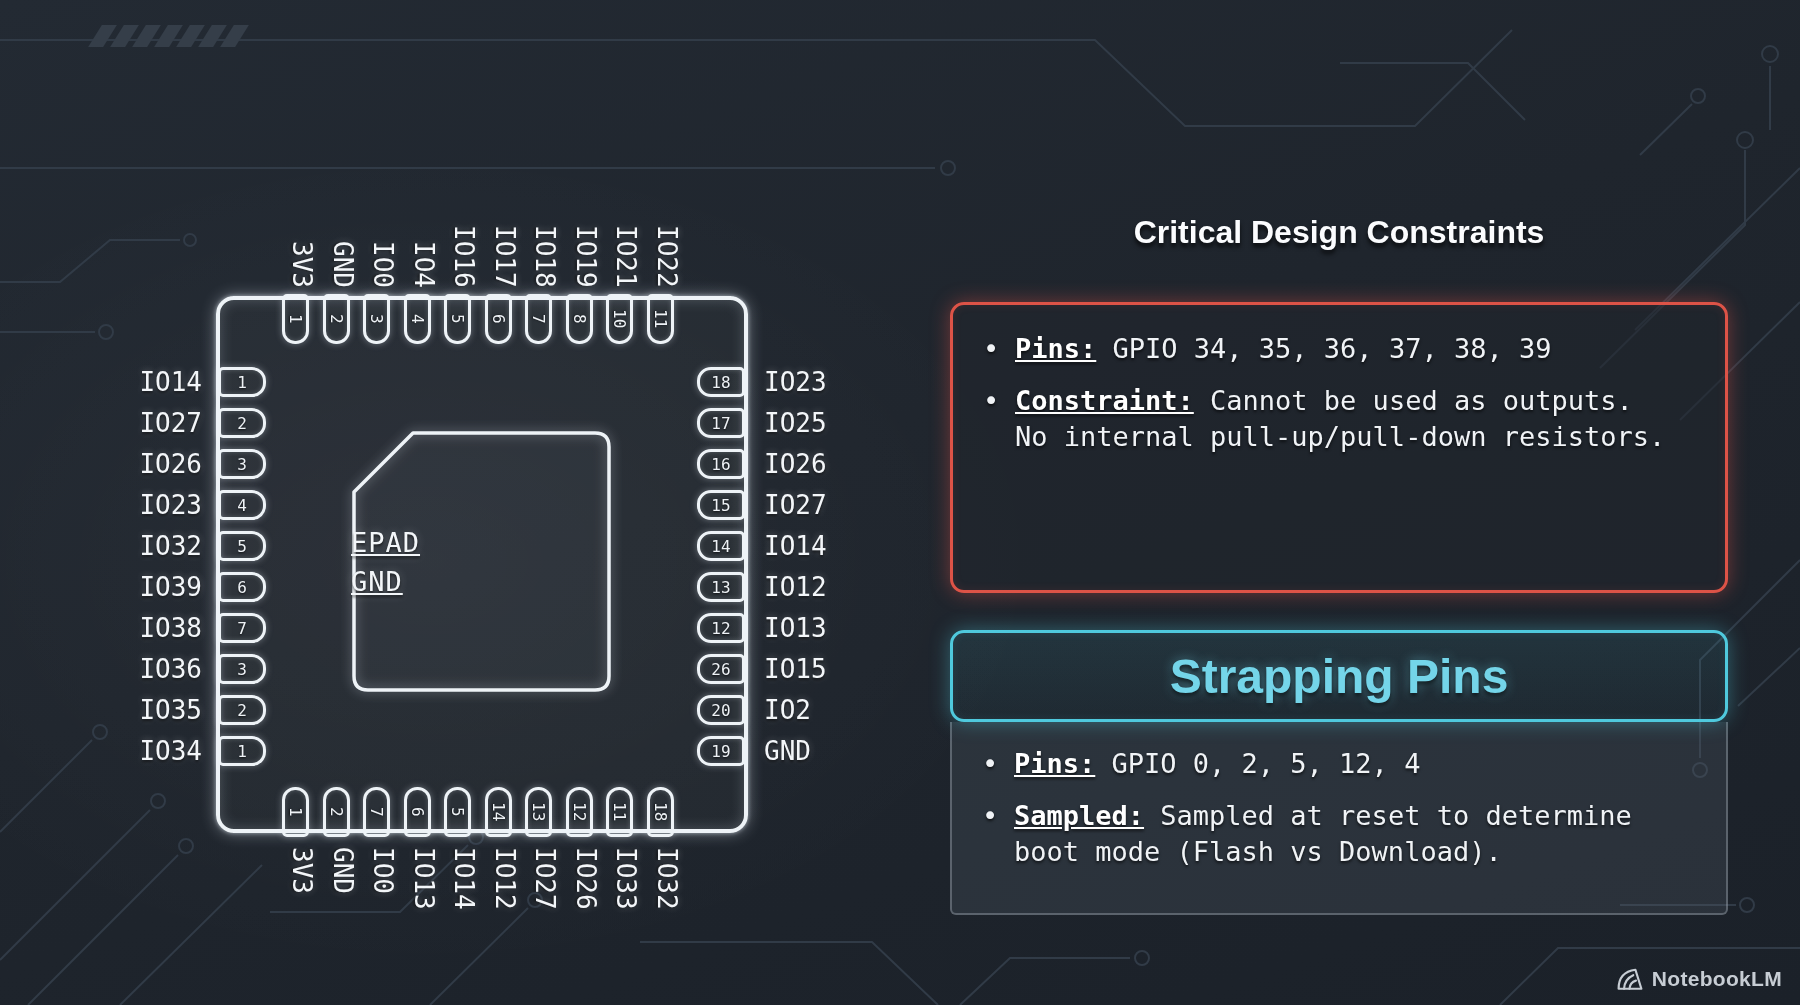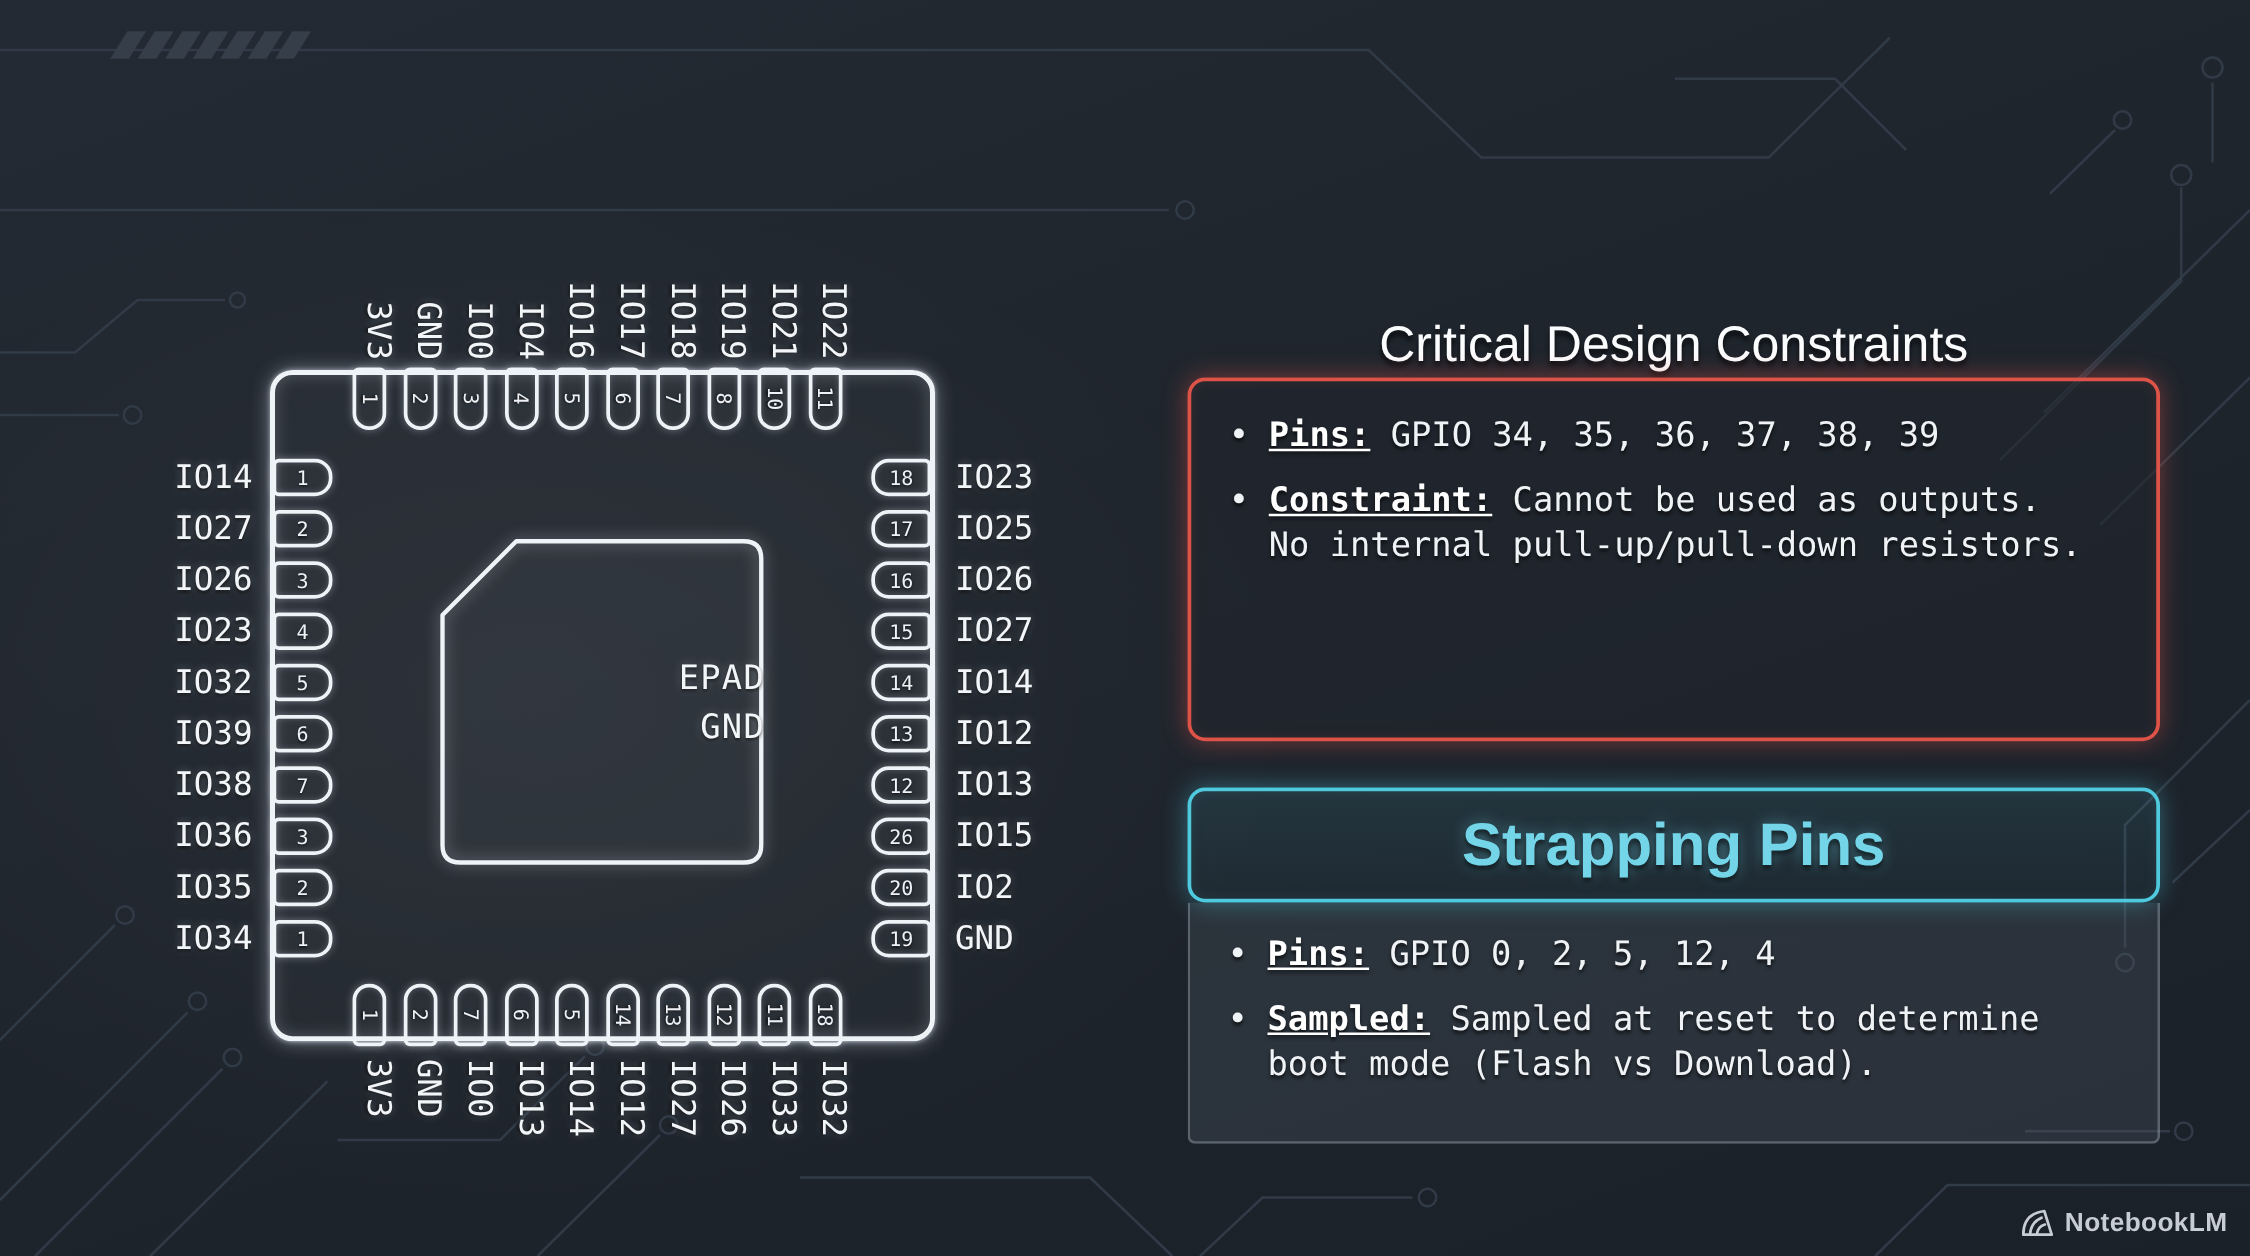--- a/index.html
+++ b/index.html
@@ -23,23 +23,24 @@
   
   .chip-outline{
     position:absolute;left:216px;top:296px;width:532px;height:537px;box-sizing:border-box;
     border:4px solid #eef3f7;border-radius:18px;
     background:rgba(255,255,255,.022);
     box-shadow:0 0 16px rgba(235,244,255,.40), 0 0 4px rgba(235,244,255,.55), inset 0 0 14px rgba(235,244,255,.22);
   }
   .epad-wrap{position:absolute;left:351px;top:430px;width:261px;height:263px;}
   .epad-wrap svg{filter:drop-shadow(0 0 6px rgba(235,244,255,.45));}
   .epad-text{
-    position:absolute;inset:0;display:flex;flex-direction:column;align-items:flex-end;justify-content:center;gap:8px;
+    position:absolute;inset:0;display:flex;flex-direction:column;align-items:flex-start;justify-content:center;gap:8px;
     font-family:"DejaVu Sans Mono", monospace;font-size:27px;color:#f3f6f9;letter-spacing:1px;
     text-shadow:0 2px 3px rgba(0,0,0,.6),0 0 8px rgba(255,255,255,.25);
+    text-decoration:underline;
   }
 
   .pin{
     box-sizing:border-box;border:3px solid #eef3f7;display:flex;align-items:center;justify-content:center;
     color:#eef2f6;font-family:"DejaVu Sans Mono", monospace;font-size:16px;
     box-shadow:0 0 7px rgba(235,244,255,.35), inset 0 0 5px rgba(235,244,255,.22);
     text-shadow:0 1px 2px rgba(0,0,0,.6);
     background:rgba(255,255,255,.02);
   }
   .pins-top{position:absolute;left:282px;top:294px;display:flex;gap:13.5px;}
@@ -60,23 +61,22 @@
   .labels-bottom{position:absolute;left:282px;top:847px;display:flex;align-items:flex-start;}
   .labels-bottom .lab{width:40.5px;display:flex;justify-content:center;}
   .labels-left{position:absolute;left:40px;top:367px;width:162px;display:flex;flex-direction:column;gap:11px;}
   .labels-left .lab{height:30px;display:flex;align-items:center;justify-content:flex-end;}
   .labels-right{position:absolute;left:764px;top:367px;width:162px;display:flex;flex-direction:column;gap:11px;}
   .labels-right .lab{height:30px;display:flex;align-items:center;justify-content:flex-start;}
 
   
   .panel-heading{
     position:absolute;left:950px;top:214px;width:778px;text-align:center;
-    font-size:40px;font-weight:normal;color:#fbfcfe;
+    font-size:32px;font-weight:bold;color:#fbfcfe;
     text-shadow:0 4px 4px rgba(0,0,0,.7);
-    margin-top:40px;
   }
   .card{position:absolute;left:950px;width:778px;box-sizing:border-box;border-radius:14px;}
   .card-red{
     top:302px;height:291px;border:3px solid #dd5347;
     box-shadow:0 0 20px rgba(221,83,71,.45), inset 0 0 10px rgba(221,83,71,.12);
     background:rgba(32,38,46,.55);
   }
   .card-red .card-header{
     height:90px;box-sizing:border-box;border-bottom:3px solid #dd5347;border-radius:11px 11px 0 0;
     background:linear-gradient(180deg, rgba(221,83,71,.20), rgba(221,83,71,.10));
@@ -100,21 +100,21 @@
   .teal-body .card-content{padding:24px 24px 16px 30px;}
   .bullets{list-style:none;margin:0;padding:0;}
   .bullets li{display:grid;grid-template-columns:32px 1fr;margin-bottom:16px;
     font-family:"DejaVu Sans Mono", monospace;font-size:27px;line-height:1.33;color:#f0f3f6;
     text-shadow:0 2px 3px rgba(0,0,0,.65);}
   .bullets .dot{color:#f0f3f6;font-size:27px;}
   .bullets .btxt{white-space:pre-line;}
   .bullets .btxt b{font-weight:bold;color:#ffffff;text-decoration:underline;}
 
   
-  .brand{position:absolute;right:18px;bottom:14px;display:flex;gap:9px;
+  .brand{position:absolute;right:18px;bottom:14px;display:flex;align-items:center;gap:9px;
     color:#c7cdd4;font-size:21px;font-weight:bold;letter-spacing:.3px;}
 
   
   .hazard{position:absolute;left:95px;top:25px;display:flex;gap:7px;}
   .hazard i{display:block;width:15px;height:22px;background:#353e49;transform:skewX(-32deg);}
 </style>
 </head>
 <body>
 
 <div class="canvas">

